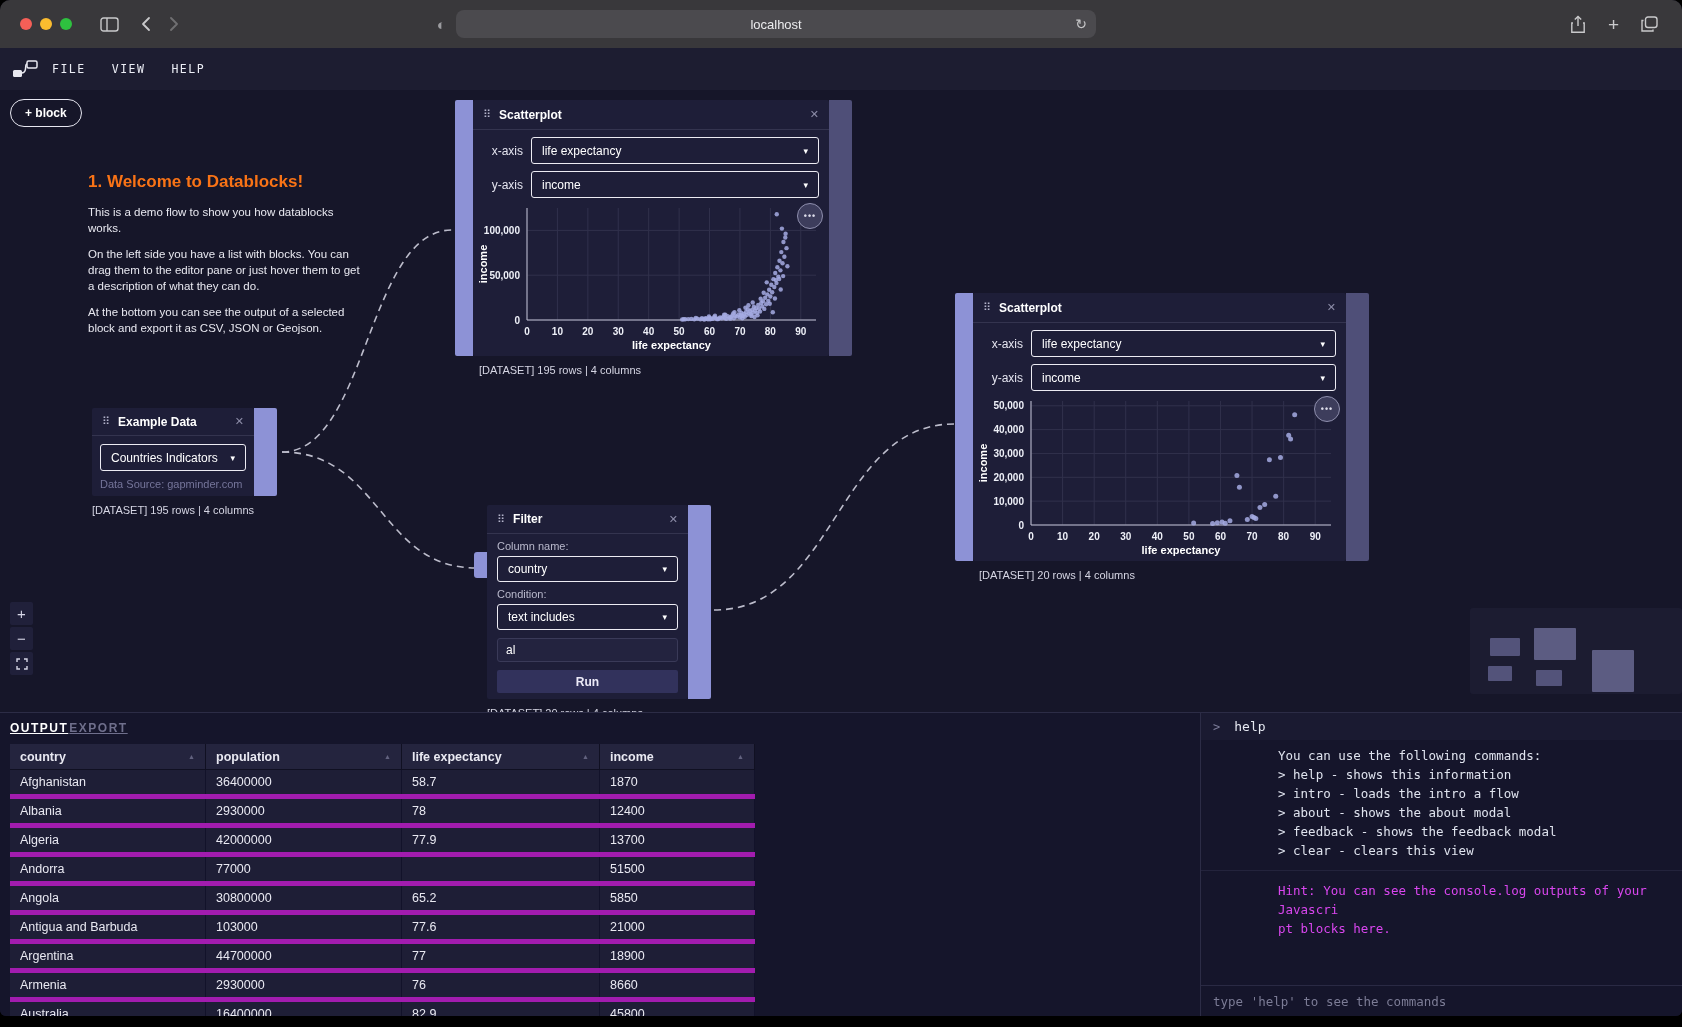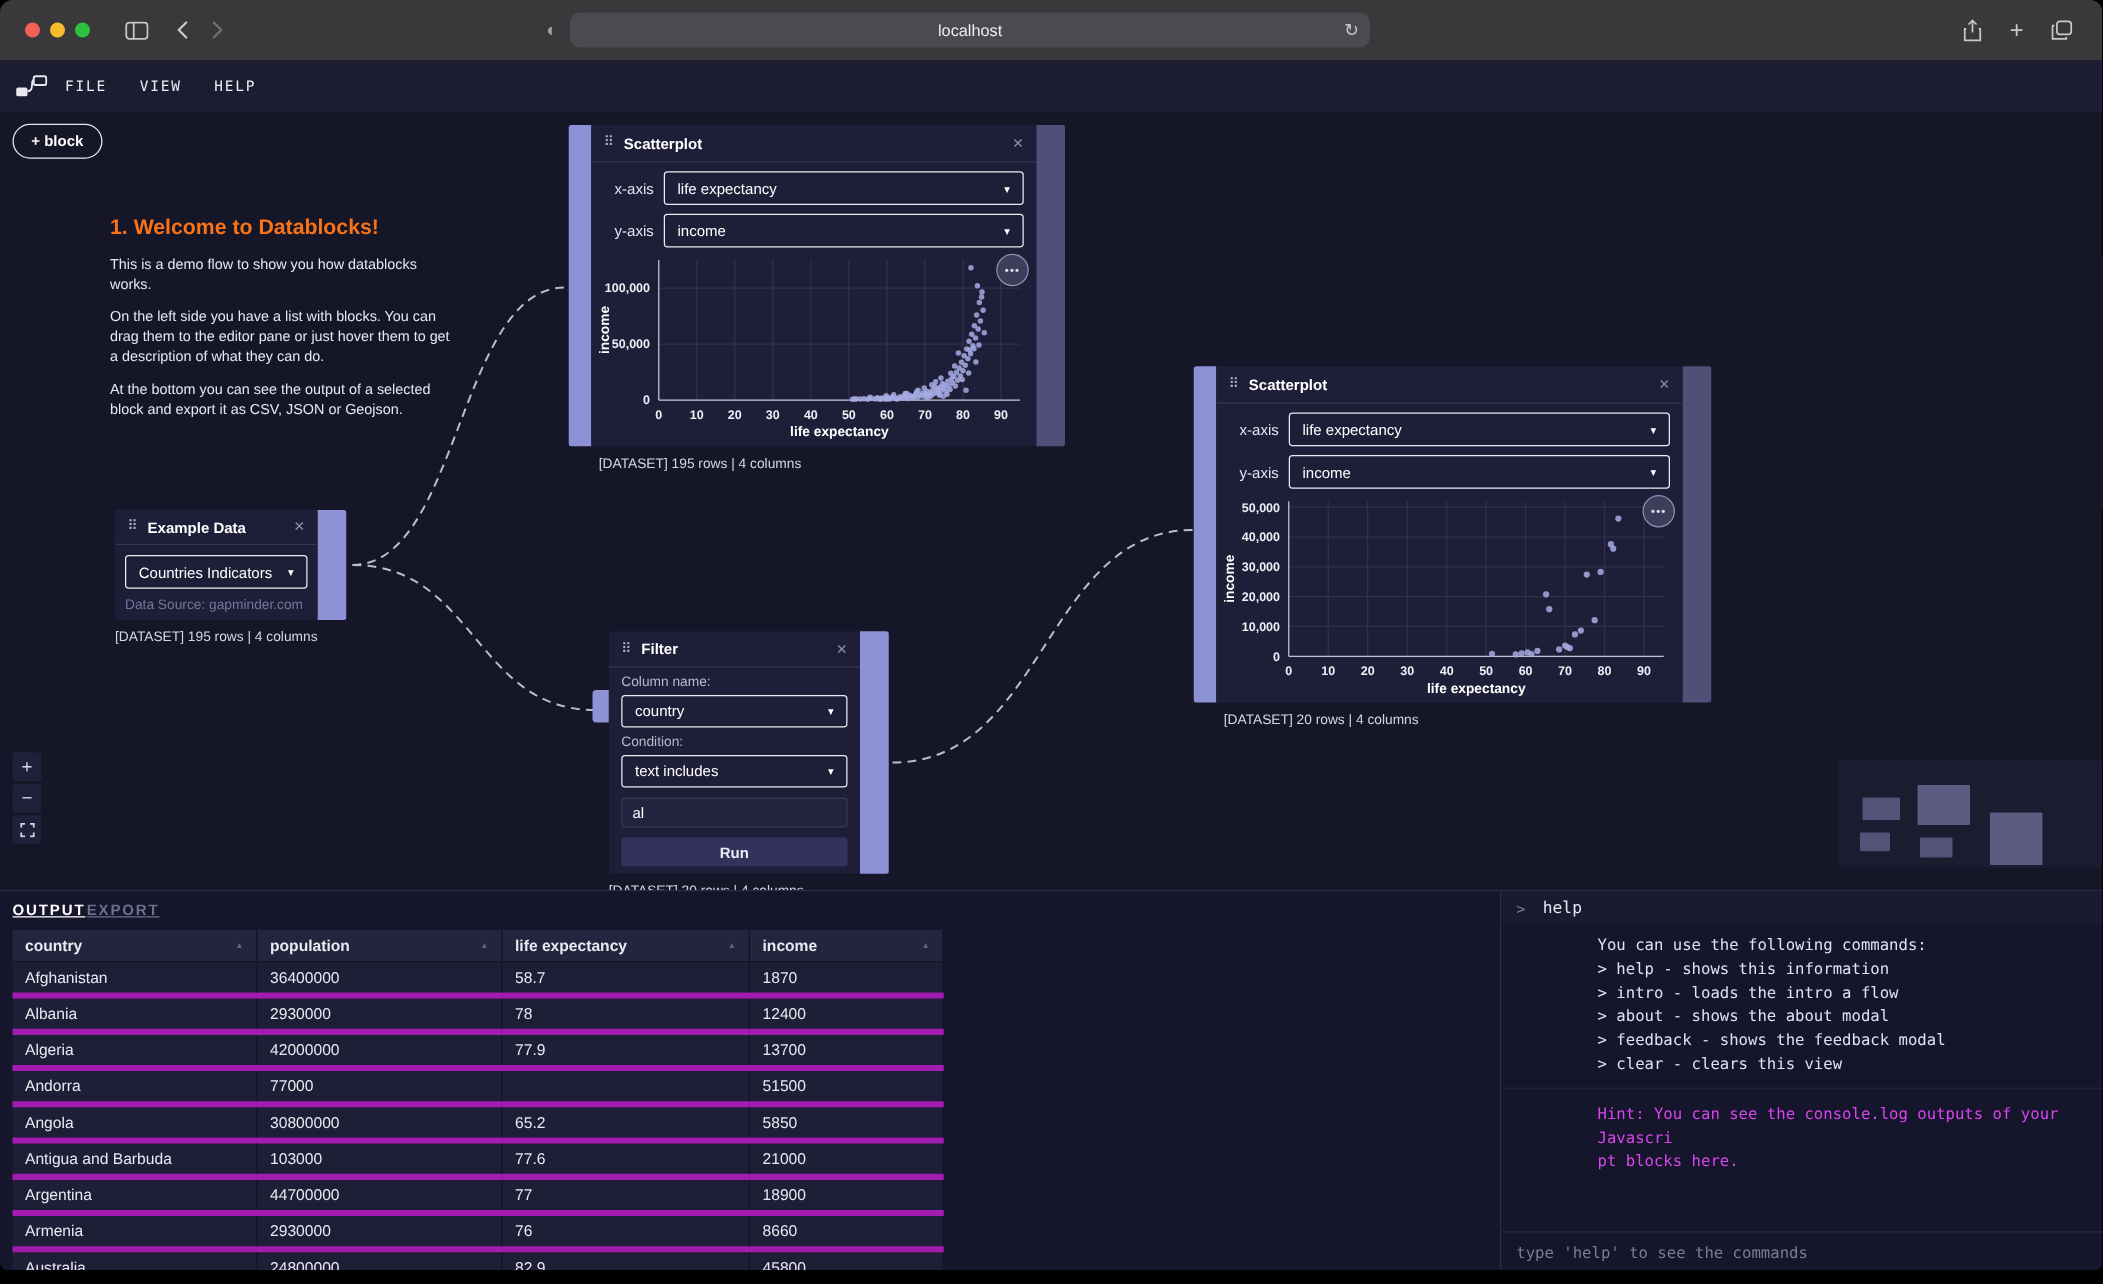--- a/index.html
+++ b/index.html
@@ -592,21 +592,21 @@
                 <div class="tcell">18900</div>
               </div>
               <div class="trow">
                 <div class="tcell">Armenia</div>
                 <div class="tcell">2930000</div>
                 <div class="tcell">76</div>
                 <div class="tcell">8660</div>
               </div>
               <div class="trow">
                 <div class="tcell">Australia</div>
-                <div class="tcell">24800000</div>
+                <div class="tcell">16400000</div>
                 <div class="tcell">82.9</div>
                 <div class="tcell">45800</div>
               </div>
               <div class="trow">
                 <div class="tcell">Austria</div>
                 <div class="tcell">8750000</div>
                 <div class="tcell">81.8</div>
                 <div class="tcell">44600</div>
               </div>
             </div>

